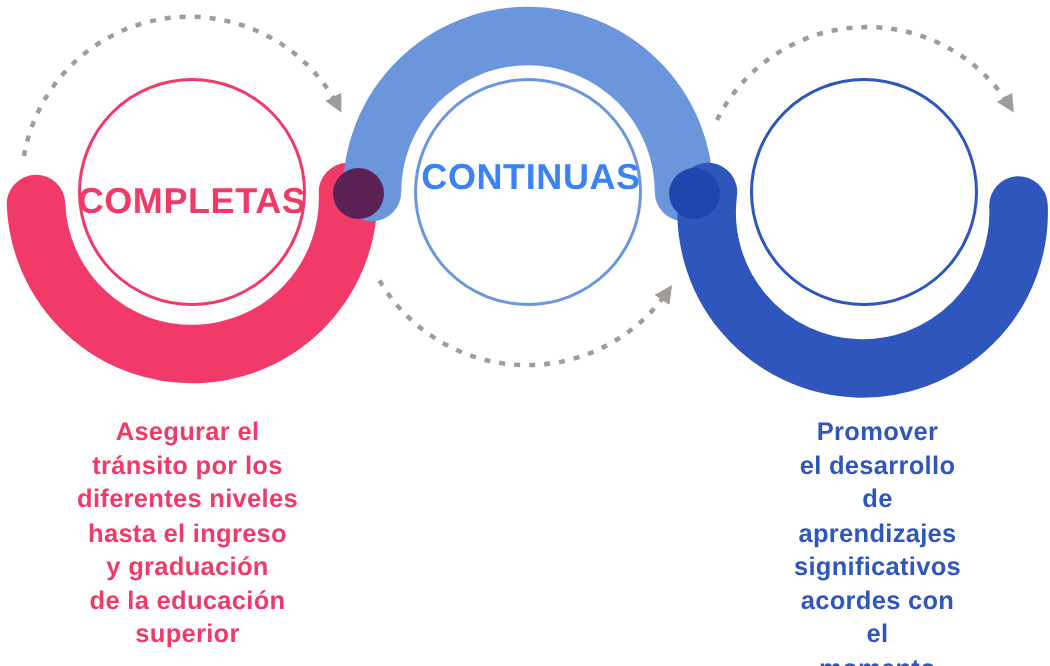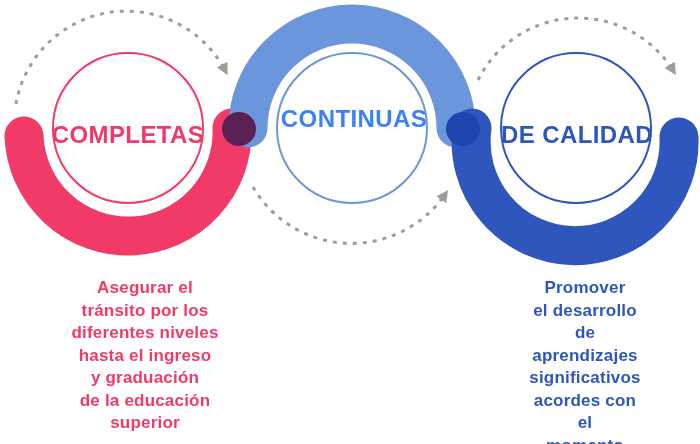--- a/index.html
+++ b/index.html
@@ -26,21 +26,21 @@
   .step-desc{
     position:absolute;
     transform:translateX(-50%);
     text-align:center;
     font-size:17px;
     line-height:22.5px;
     font-weight:bold;
     letter-spacing:0.2px;
     white-space:pre-line;
   }
-  .d1{left:125px;top:277px;color:#F23A68;margin-left:20px;}
+  .d1{left:125px;top:277px;color:#F23A68;}
   .d2{left:348px;top:277px;color:#6C96DC;}
   .d3{left:585px;top:277px;color:#2E56BD;}
 </style>
 </head>
 <body>
 
 <div class="stage">
 
   <svg width="700" height="444" viewBox="0 0 700 444">
     <defs>
@@ -60,21 +60,20 @@
     <circle cx="239" cy="129" r="17" fill="#5B2155"></circle>
     <circle cx="463" cy="129" r="17" fill="#1E46AE"></circle>
 
     <circle cx="128" cy="128" r="75" fill="none" stroke="#F23A68" stroke-width="2"></circle>
     <circle cx="352" cy="128" r="75" fill="none" stroke="#6C96DC" stroke-width="2"></circle>
     <circle cx="576" cy="128" r="75" fill="none" stroke="#2E56BD" stroke-width="2"></circle>
   </svg>
 
   <div class="step-title t1">COMPLETAS</div>
   <div class="step-title t2">CONTINUAS</div>
-  <div class="step-title t3">DE CALIDAD</div>
 
   <div class="step-desc d1">Asegurar el
 tránsito por los
 diferentes niveles
 hasta el ingreso
 y graduación
 de la educación
 superior</div>
   <div class="step-desc d3">Promover
 el desarrollo

